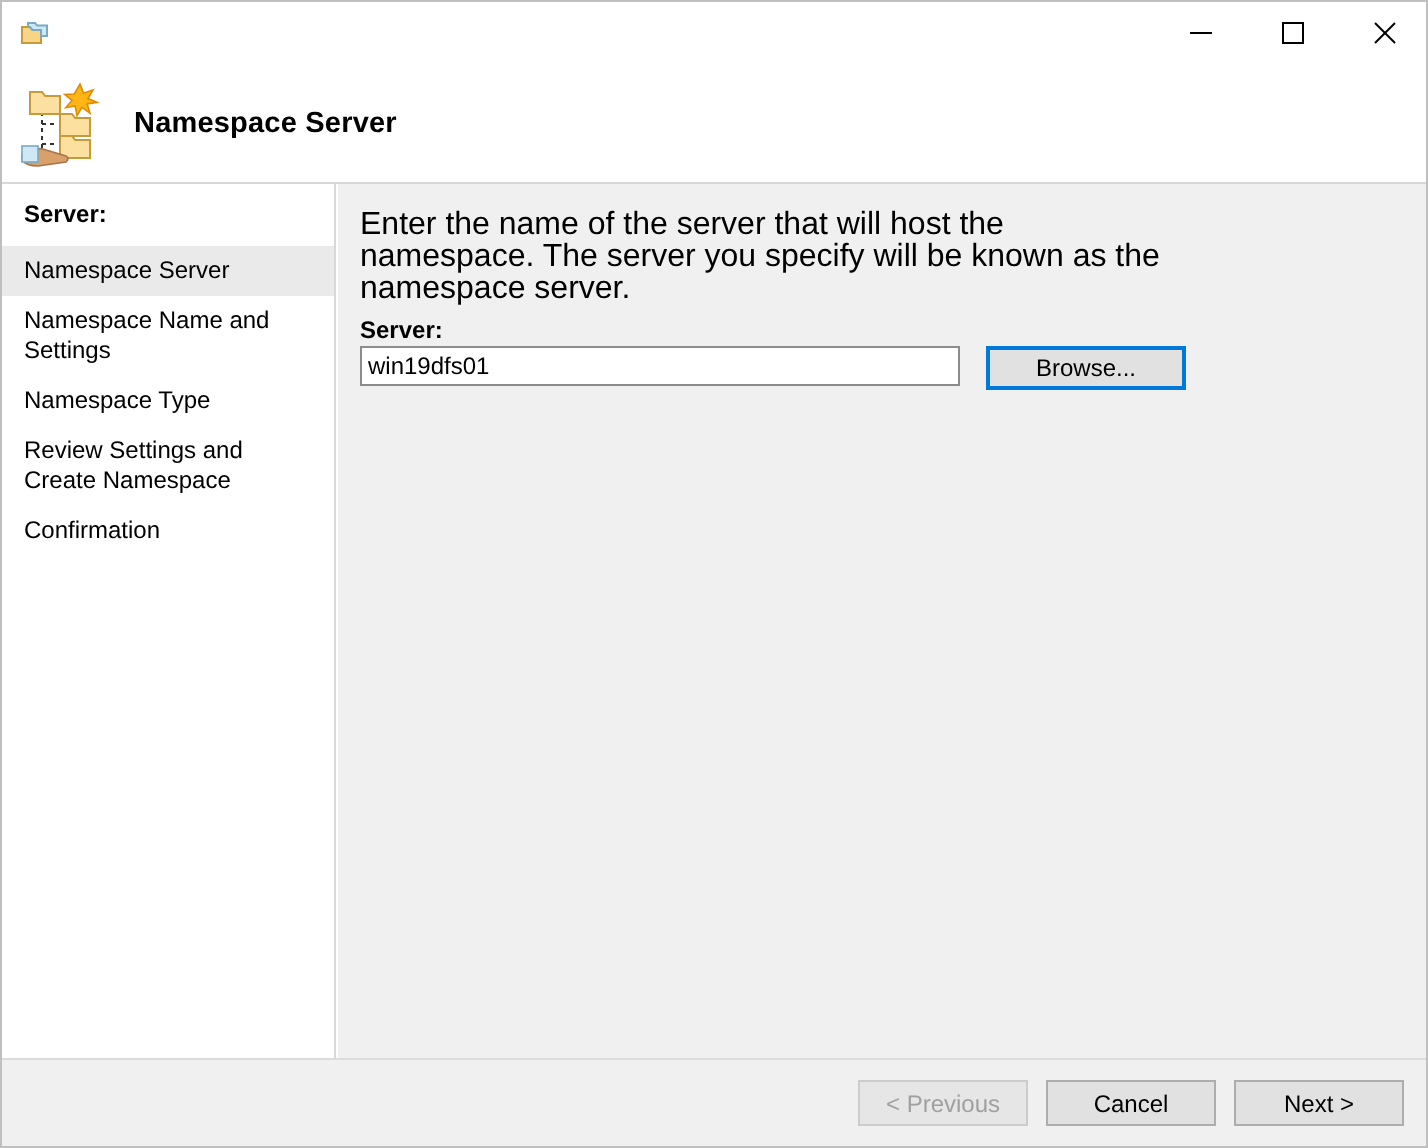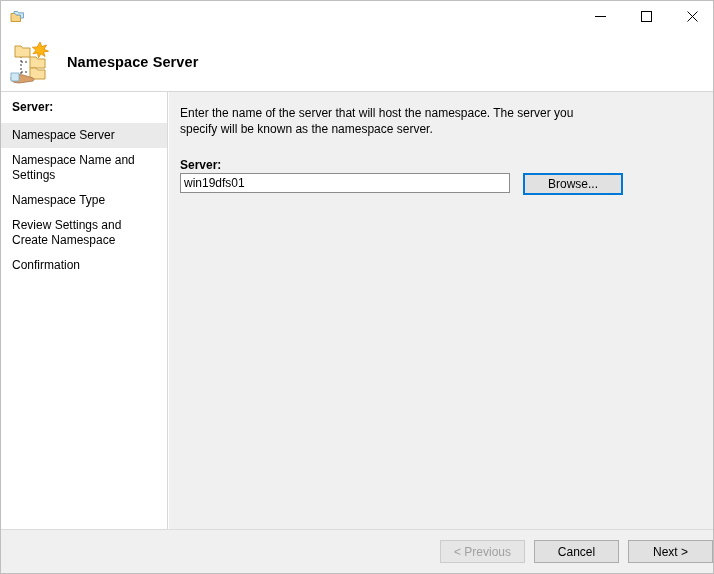--- a/index.html
+++ b/index.html
@@ -137,41 +137,41 @@
     background: #f0f0f0;
     border-left: 1px solid #ffffff;
     box-sizing: border-box;
     position: relative;
   }
   .intro {
     position: absolute;
     left: 11px;
     top: 13px;
     width: 400px;
-    font-size: 12px;
+    font-size: 16px;
     color: #000000;
     line-height: 16px;
   }
   .field-label {
     position: absolute;
     left: 11px;
     top: 66px;
     font-size: 12px;
     color: #000000;
     font-weight: bold;
   }
   .field-row {
     position: absolute;
     left: 11px;
     top: 81px;
     display: flex;
     align-items: flex-start;
   }
   .server-input {
-    width: 330px;
+    width: 300px;
     height: 20px;
     box-sizing: border-box;
     border: 1px solid #8c8c8c;
     background: #ffffff;
     font-family: "Liberation Sans", sans-serif;
     font-size: 12px;
     color: #000000;
     padding: 0 2px 0 3px;
     line-height: 18px;
     outline: none;
@@ -202,21 +202,21 @@
   }
   .footer {
     position: absolute;
     left: 0; top: 529px;
     width: 712px;
     height: 43px;
     background: #f0f0f0;
     display: flex;
     align-items: center;
     justify-content: flex-end;
-    padding-right: 0;
+    padding-right: 11px;
     box-sizing: border-box;
   }
   .nav-btn {
     width: 85px;
     height: 23px;
     box-sizing: border-box;
     background: #e1e1e1;
     border: 1px solid #adadad;
     font-family: "Liberation Sans", sans-serif;
     font-size: 12px;

